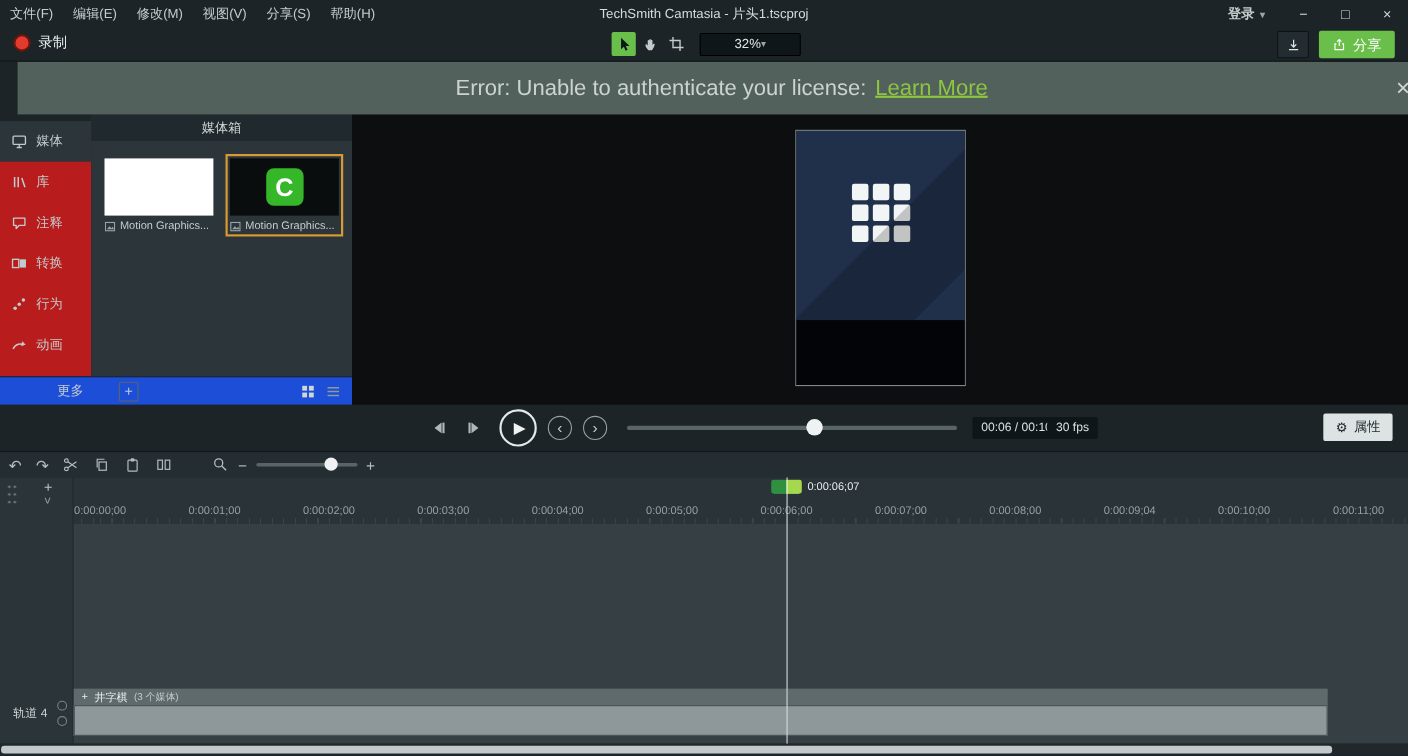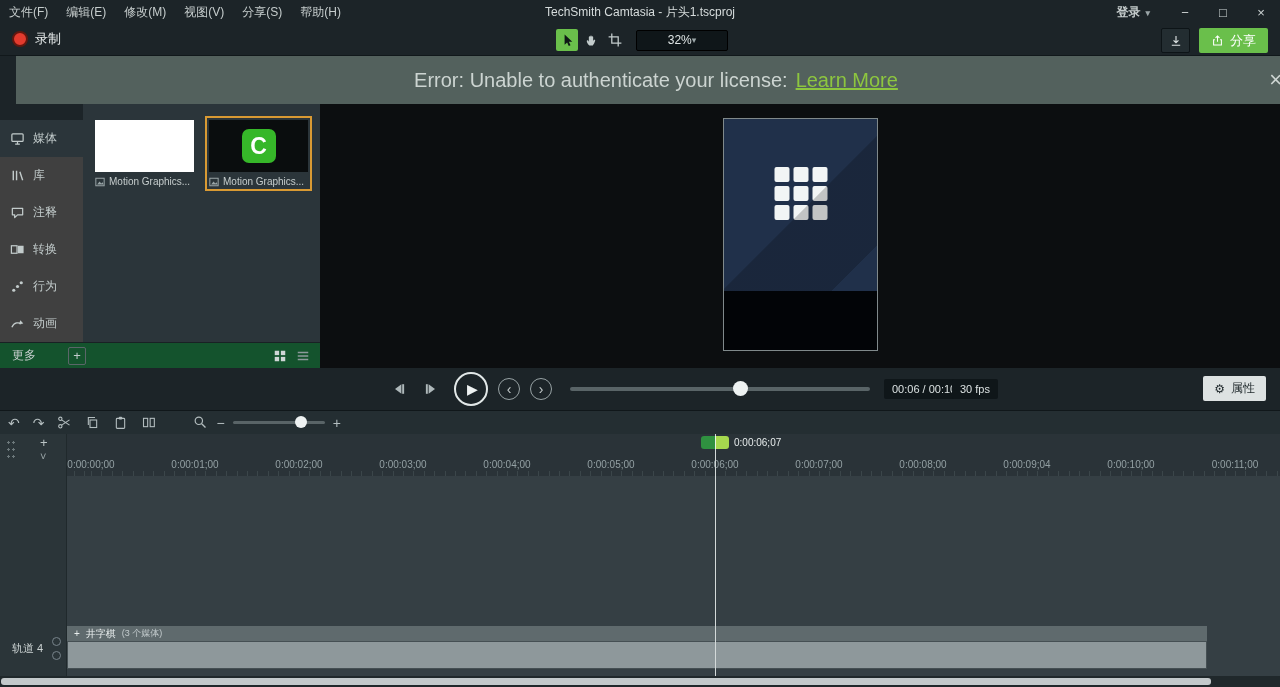--- a/index.html
+++ b/index.html
@@ -39,39 +39,39 @@
   
   #banner{position:absolute;left:0;top:56px;width:100%;height:48px;background:#53615d;
     display:flex;align-items:center;justify-content:center;z-index:20;margin-left:16px;}
   #banner-text{font-size:20px;color:#ccd4d1;}
   #learn-more{color:#8dc63f;text-decoration:underline;margin-left:8px;cursor:pointer;}
   #banner-close{position:absolute;right:14px;top:50%;transform:translateY(-50%);
     font-size:22px;color:#cfd6d3;cursor:pointer;}
 
   
   #main{position:absolute;left:0;top:104px;width:100%;height:264px;}
-  #sidebar{position:absolute;left:0;top:16px;width:83px;height:238px;background:#404040;}
+  #sidebar{position:absolute;left:0;top:6px;width:83px;height:238px;background:#b91c1c;}
   .side-item{height:37px;display:flex;align-items:center;gap:8px;padding-left:10px;
     font-size:12px;color:#c2cbcb;box-sizing:border-box;}
   .side-item.selected{background:#2b353a;}
   #mediabin{position:absolute;left:83px;top:0;width:237px;height:238px;background:#2b353a;}
   #mediabin-header{height:24px;background:#20292d;display:flex;align-items:center;
     justify-content:center;font-size:12px;color:#d2d8d8;}
   #media-items{display:flex;gap:7px;padding:12px 8px;}
   .media-item{width:102px;border:2px solid transparent;padding:2px;box-sizing:content-box;}
   .media-item.selected{border-color:#d99a33;}
   .thumb{height:52px;display:flex;align-items:center;justify-content:center;}
   .thumb.white{background:#ffffff;}
   .thumb.dark{background:#0a0d0e;}
   .cam-logo{width:34px;height:34px;background:#36b729;border-radius:7px;display:flex;
     align-items:center;justify-content:center;color:#fff;font-weight:bold;font-size:23px;}
   .media-label{margin-top:4px;display:flex;gap:4px;align-items:center;font-size:10px;
     color:#c6cdcd;white-space:nowrap;overflow:hidden;}
-  #panel-bottom{position:absolute;left:0;bottom:0;width:320px;height:26px;background:#14532d;
-    border-top:1px solid #192124;display:flex;align-items:center;box-sizing:border-box;}
+  #panel-bottom{position:absolute;left:0;bottom:0;width:320px;height:26px;background:#1d4ed8;
+    border-top:1px solid #192124;display:flex;align-items:center;box-sizing:border-box;padding-left:40px;}
   #more-label{margin-left:12px;font-size:12px;}
   #add-tools-btn{margin-left:32px;width:16px;height:16px;border:1px solid #5b6669;border-radius:2px;
     display:flex;align-items:center;justify-content:center;font-size:13px;color:#c2cbcb;line-height:1;}
   #view-toggles{margin-left:auto;margin-right:10px;display:flex;gap:9px;align-items:center;}
 
   #canvas{position:absolute;left:320px;top:0;width:960px;height:264px;background:#0c0e10;}
   #slide{position:absolute;left:403px;top:14px;width:155px;height:233px;border:1px solid #80898b;
     box-sizing:border-box;}
   #slide-top{position:relative;height:172px;background:#20304a;overflow:hidden;}
   #slide-top::after{content:"";position:absolute;inset:0;
@@ -259,20 +259,21 @@
       <div class="side-item">
         <svg width="15" height="15" viewBox="0 0 16 16">
           <path d="M2 12c2.5-5.5 7.5-5.5 10-3.5" stroke="#c2cbcb" stroke-width="1.4" fill="none"></path>
           <path d="M11 4.5l3.2 3.4-4.6.9z" fill="#c2cbcb"></path>
         </svg>
         <span>动画</span>
       </div>
     </div>
 
     <div id="mediabin">
+      <div id="mediabin-header">媒体箱</div>
       <div id="media-items">
         <div class="media-item">
           <div class="thumb white"></div>
           <div class="media-label">
             <svg width="10" height="10" viewBox="0 0 12 12">
               <rect x="1" y="1.5" width="10" height="9" stroke="#9aa5a7" stroke-width="1.2" fill="none"></rect>
               <path d="M2.5 9l3-3.5 2 2.3 1.5-1.6 1.5 2.8z" fill="#9aa5a7"></path>
             </svg>
             <span>Motion Graphics...</span>
           </div>

